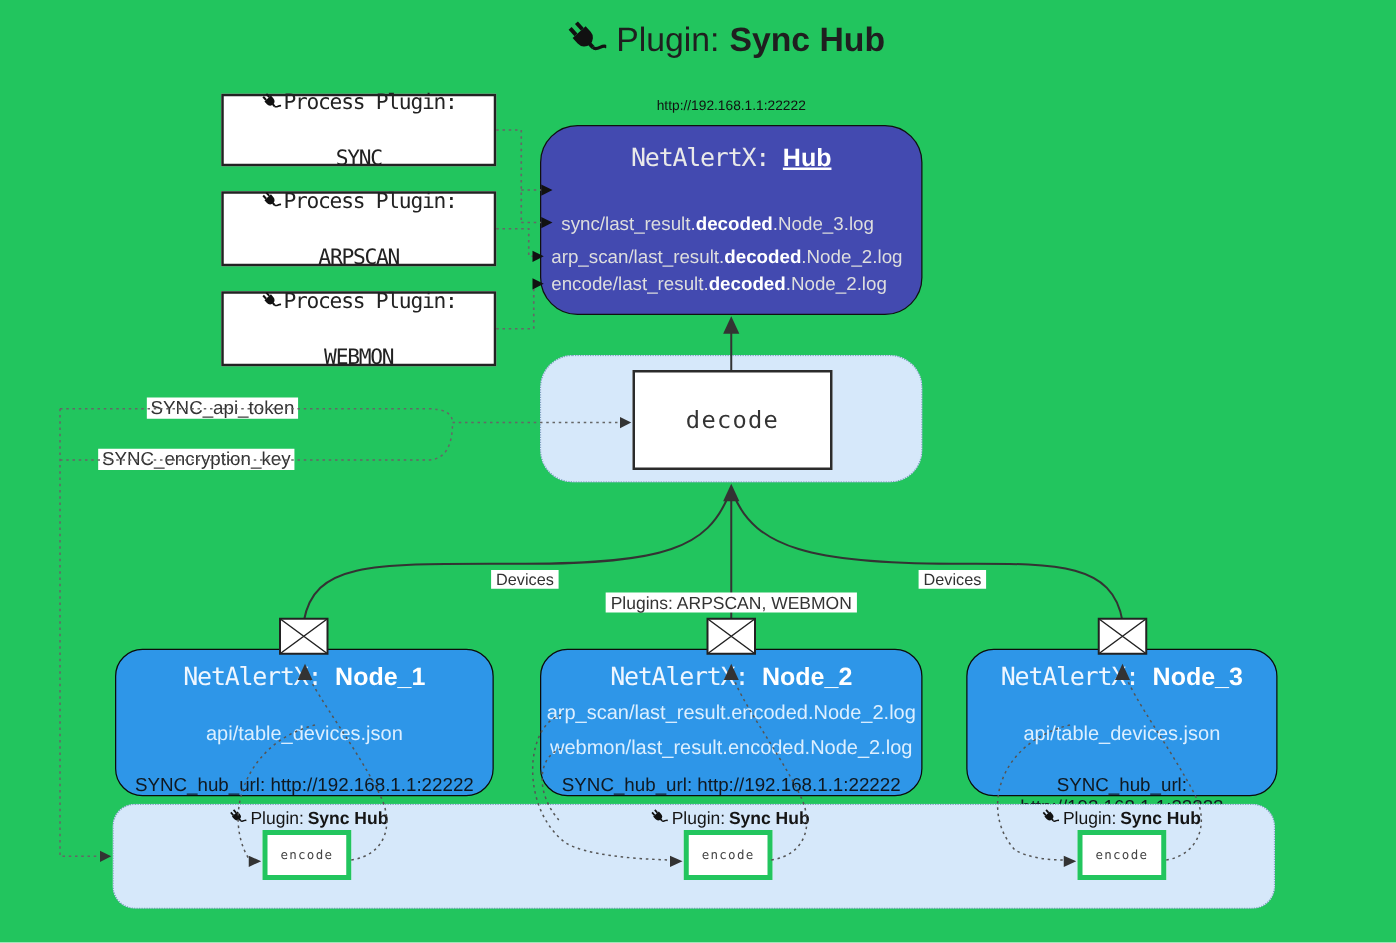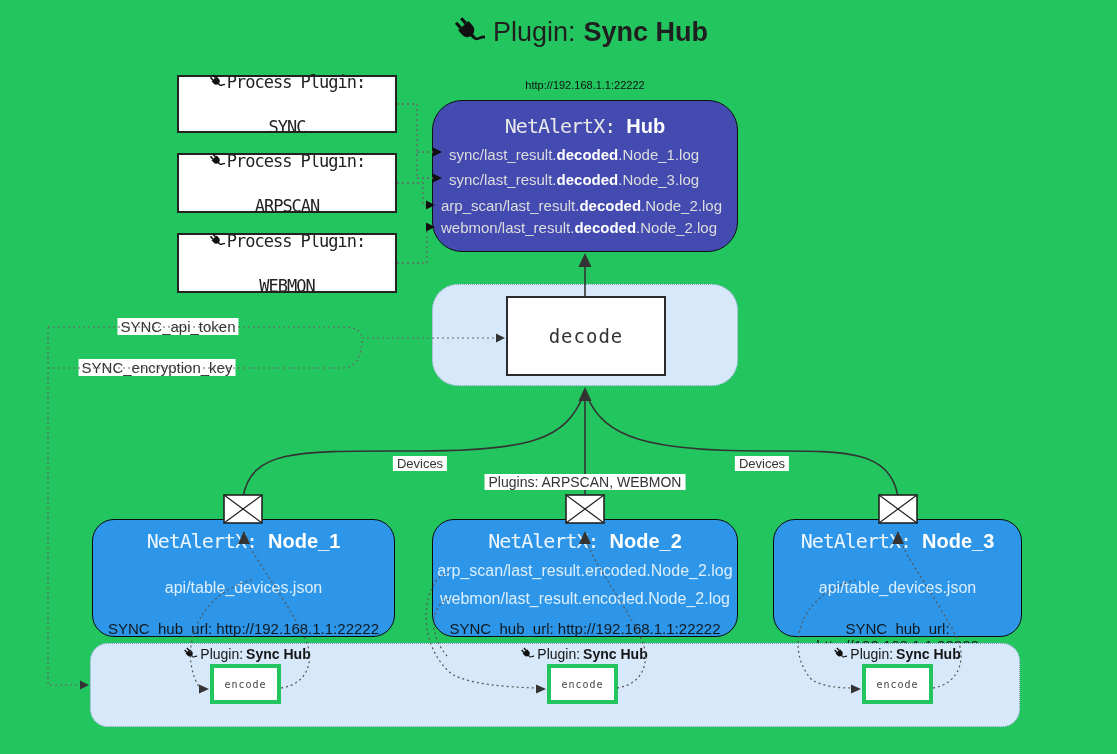--- a/index.html
+++ b/index.html
@@ -14,21 +14,21 @@
   .title{left:0;right:0;top:16px;font-size:27px;color:#1f1f1f;
          display:flex;align-items:center;justify-content:center;gap:8px;}
   .title b{font-weight:700;}
 
   
   .hub-url{left:432px;top:79px;width:306px;font-size:11px;color:#111;}
   .hub{left:432px;top:100px;width:306px;height:152px;background:#434ab0;
        border:1.5px solid #101010;border-radius:30px;box-sizing:border-box;}
   .hub-title{left:0;right:0;top:13px;font-size:20px;color:#e9e9e9;}
   .hub-title .mono{letter-spacing:-1px;}
-  .hub-title b{color:#fff;font-weight:700;}
+  .hub-title b{color:#fff;font-weight:700;text-decoration:underline;}
   .hub-row{font-size:15px;color:#dedede;height:17px;white-space:nowrap;}
   .hub-row b{color:#fff;font-weight:700;}
 
   
   .pbox{left:177px;width:220px;background:#fff;border:2px solid #222;box-sizing:border-box;
         display:flex;flex-direction:column;align-items:center;justify-content:center;}
   .pbox .l1{display:flex;align-items:center;gap:2px;font-size:17px;color:#222;letter-spacing:-1px;}
   .pbox .l2{font-size:17px;color:#222;letter-spacing:-1px;margin-top:5px;}
 
   
@@ -89,24 +89,23 @@
     <span>Plugin:</span>
     <b>Sync Hub</b>
   </div>
 
   <div class="abs hub-url center">http://192.168.1.1:22222</div>
 
   <div class="abs hub">
     <div class="abs hub-title center nowrap">
       <span class="mono">NetAlertX: </span><b>Hub</b>
     </div>
-    <div class="abs hub-row" style="top:45px;left:16px;"><span>sync/last_result.</span><b>decoded</b><span>.Node_1.log</span></div>
     <div class="abs hub-row" style="top:70px;left:16px;"><span>sync/last_result.</span><b>decoded</b><span>.Node_3.log</span></div>
     <div class="abs hub-row" style="top:96px;left:8px;"><span>arp_scan/last_result.</span><b>decoded</b><span>.Node_2.log</span></div>
-    <div class="abs hub-row" style="top:118px;left:8px;"><span>webmon/last_result.</span><b>decoded</b><span>.Node_2.log</span></div>
+    <div class="abs hub-row" style="top:118px;left:8px;"><span>encode/last_result.</span><b>decoded</b><span>.Node_2.log</span></div>
   </div>
 
   <div class="abs pbox mono" style="top:75px;height:58px;">
     <div class="l1">
         <svg width="16" height="16">
           <use href="#plug"></use>
         </svg>
       <span>Process Plugin:</span>
       </div>
     <div class="l2">SYNC</div>

